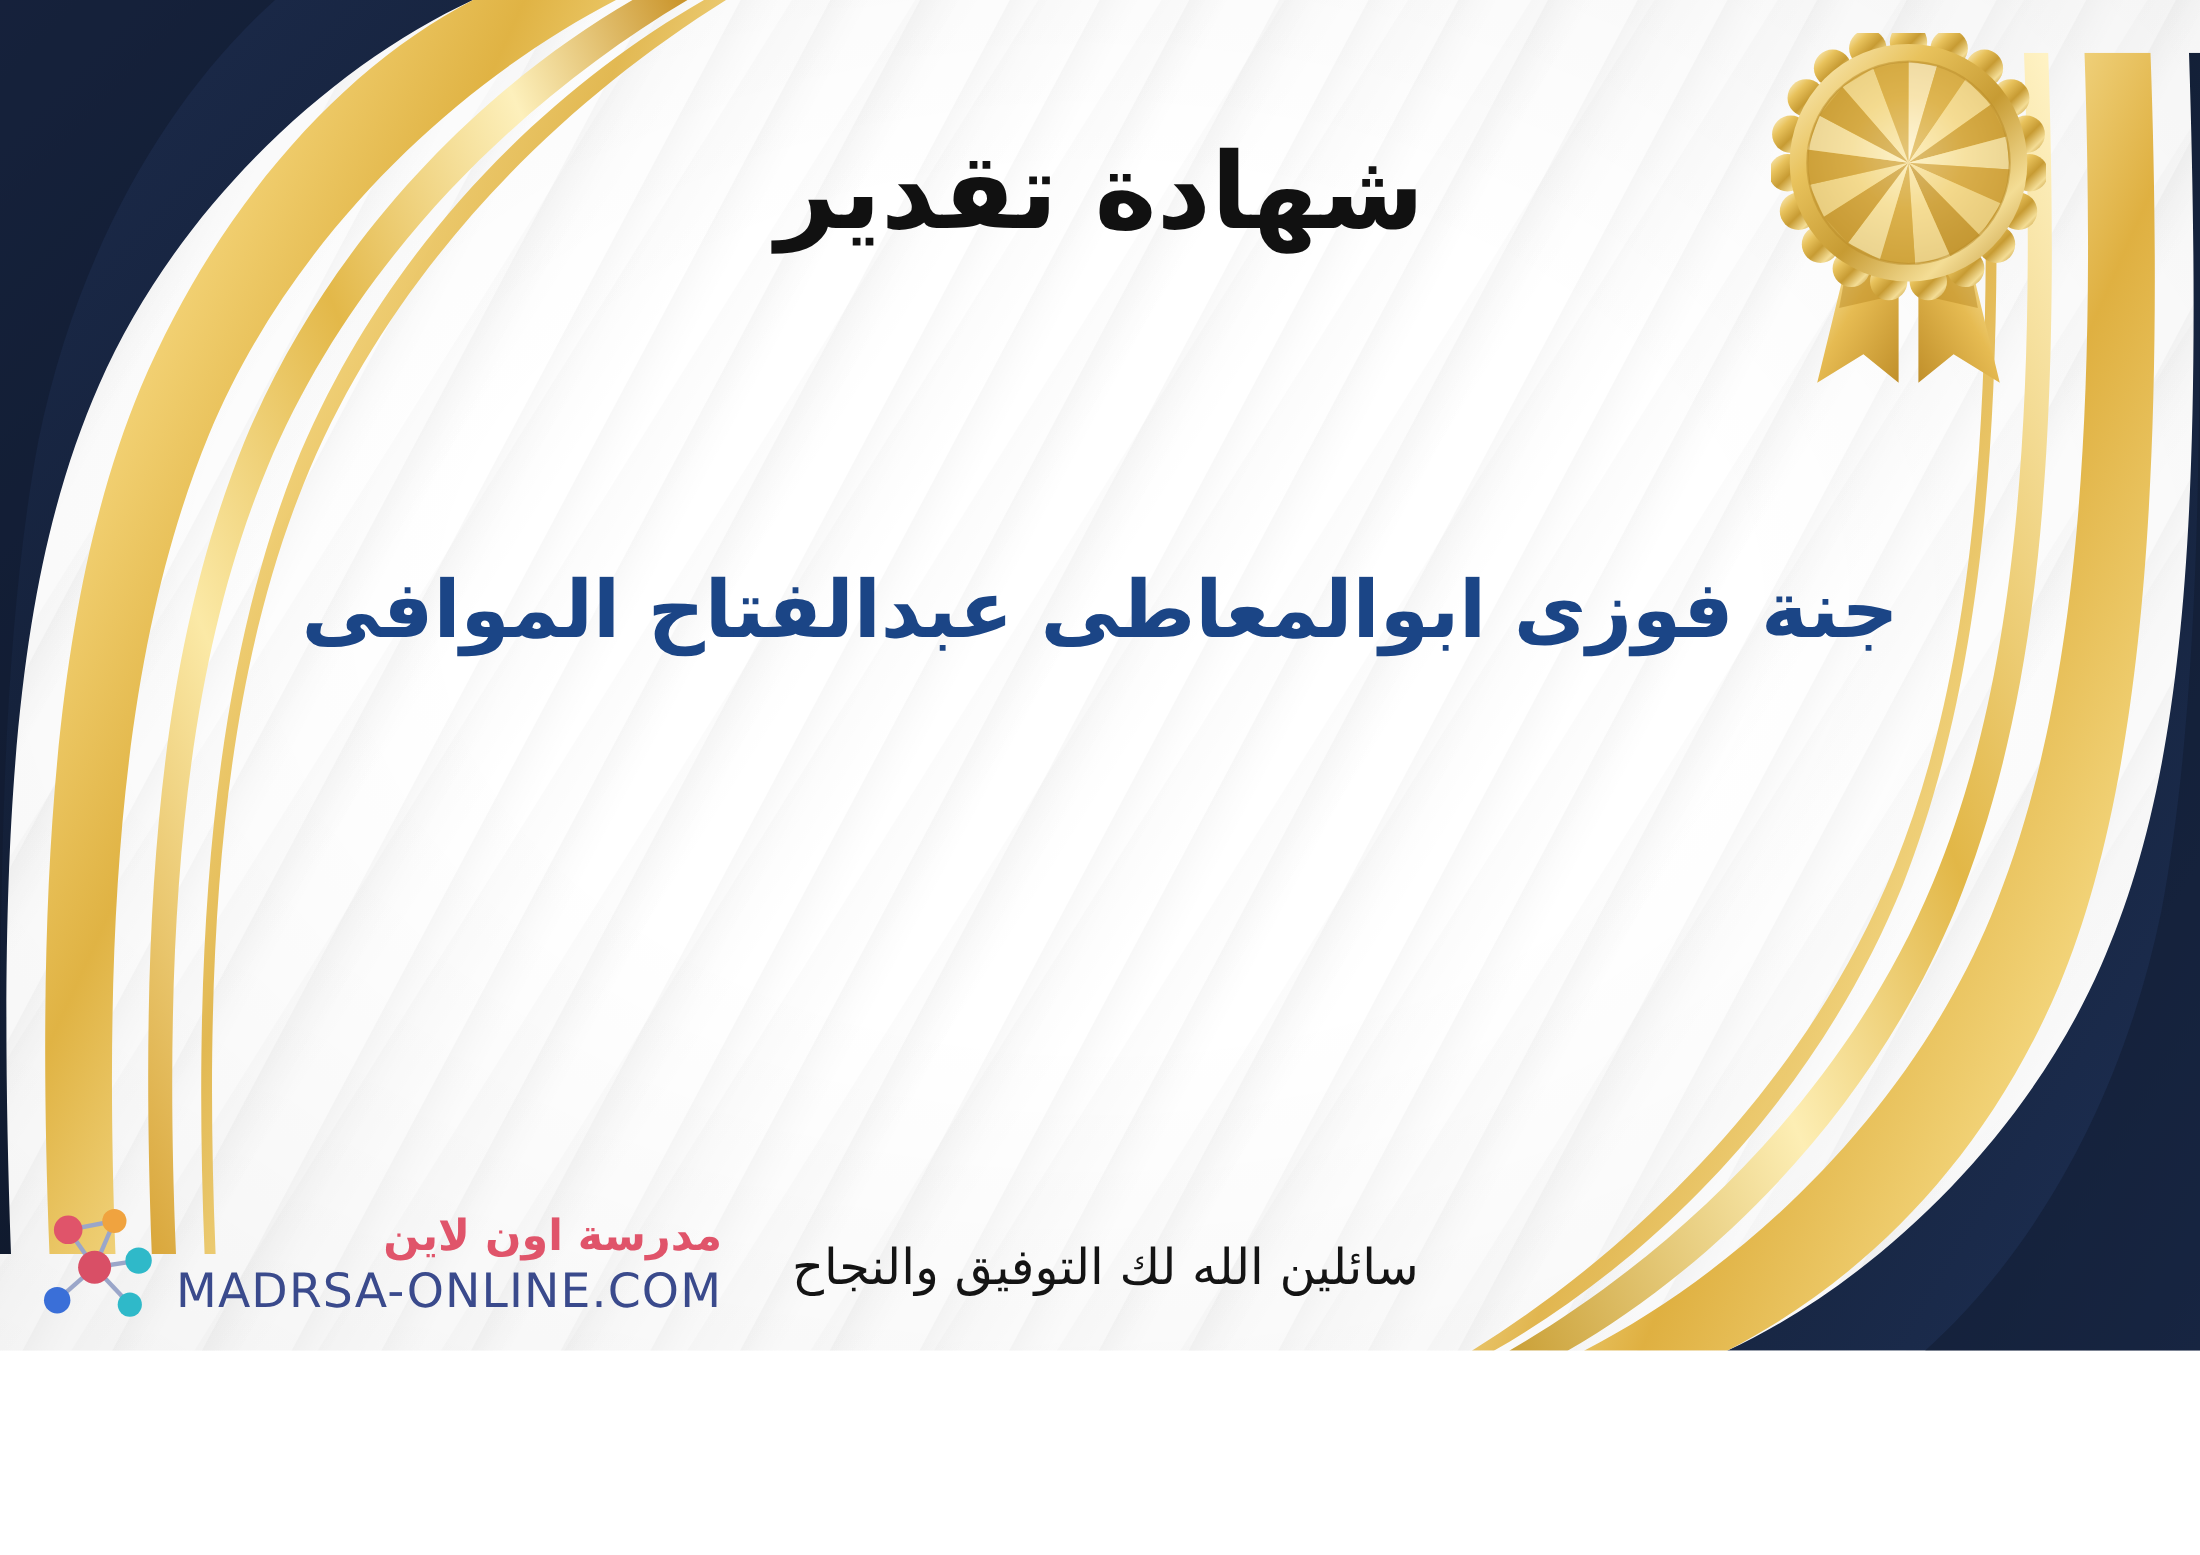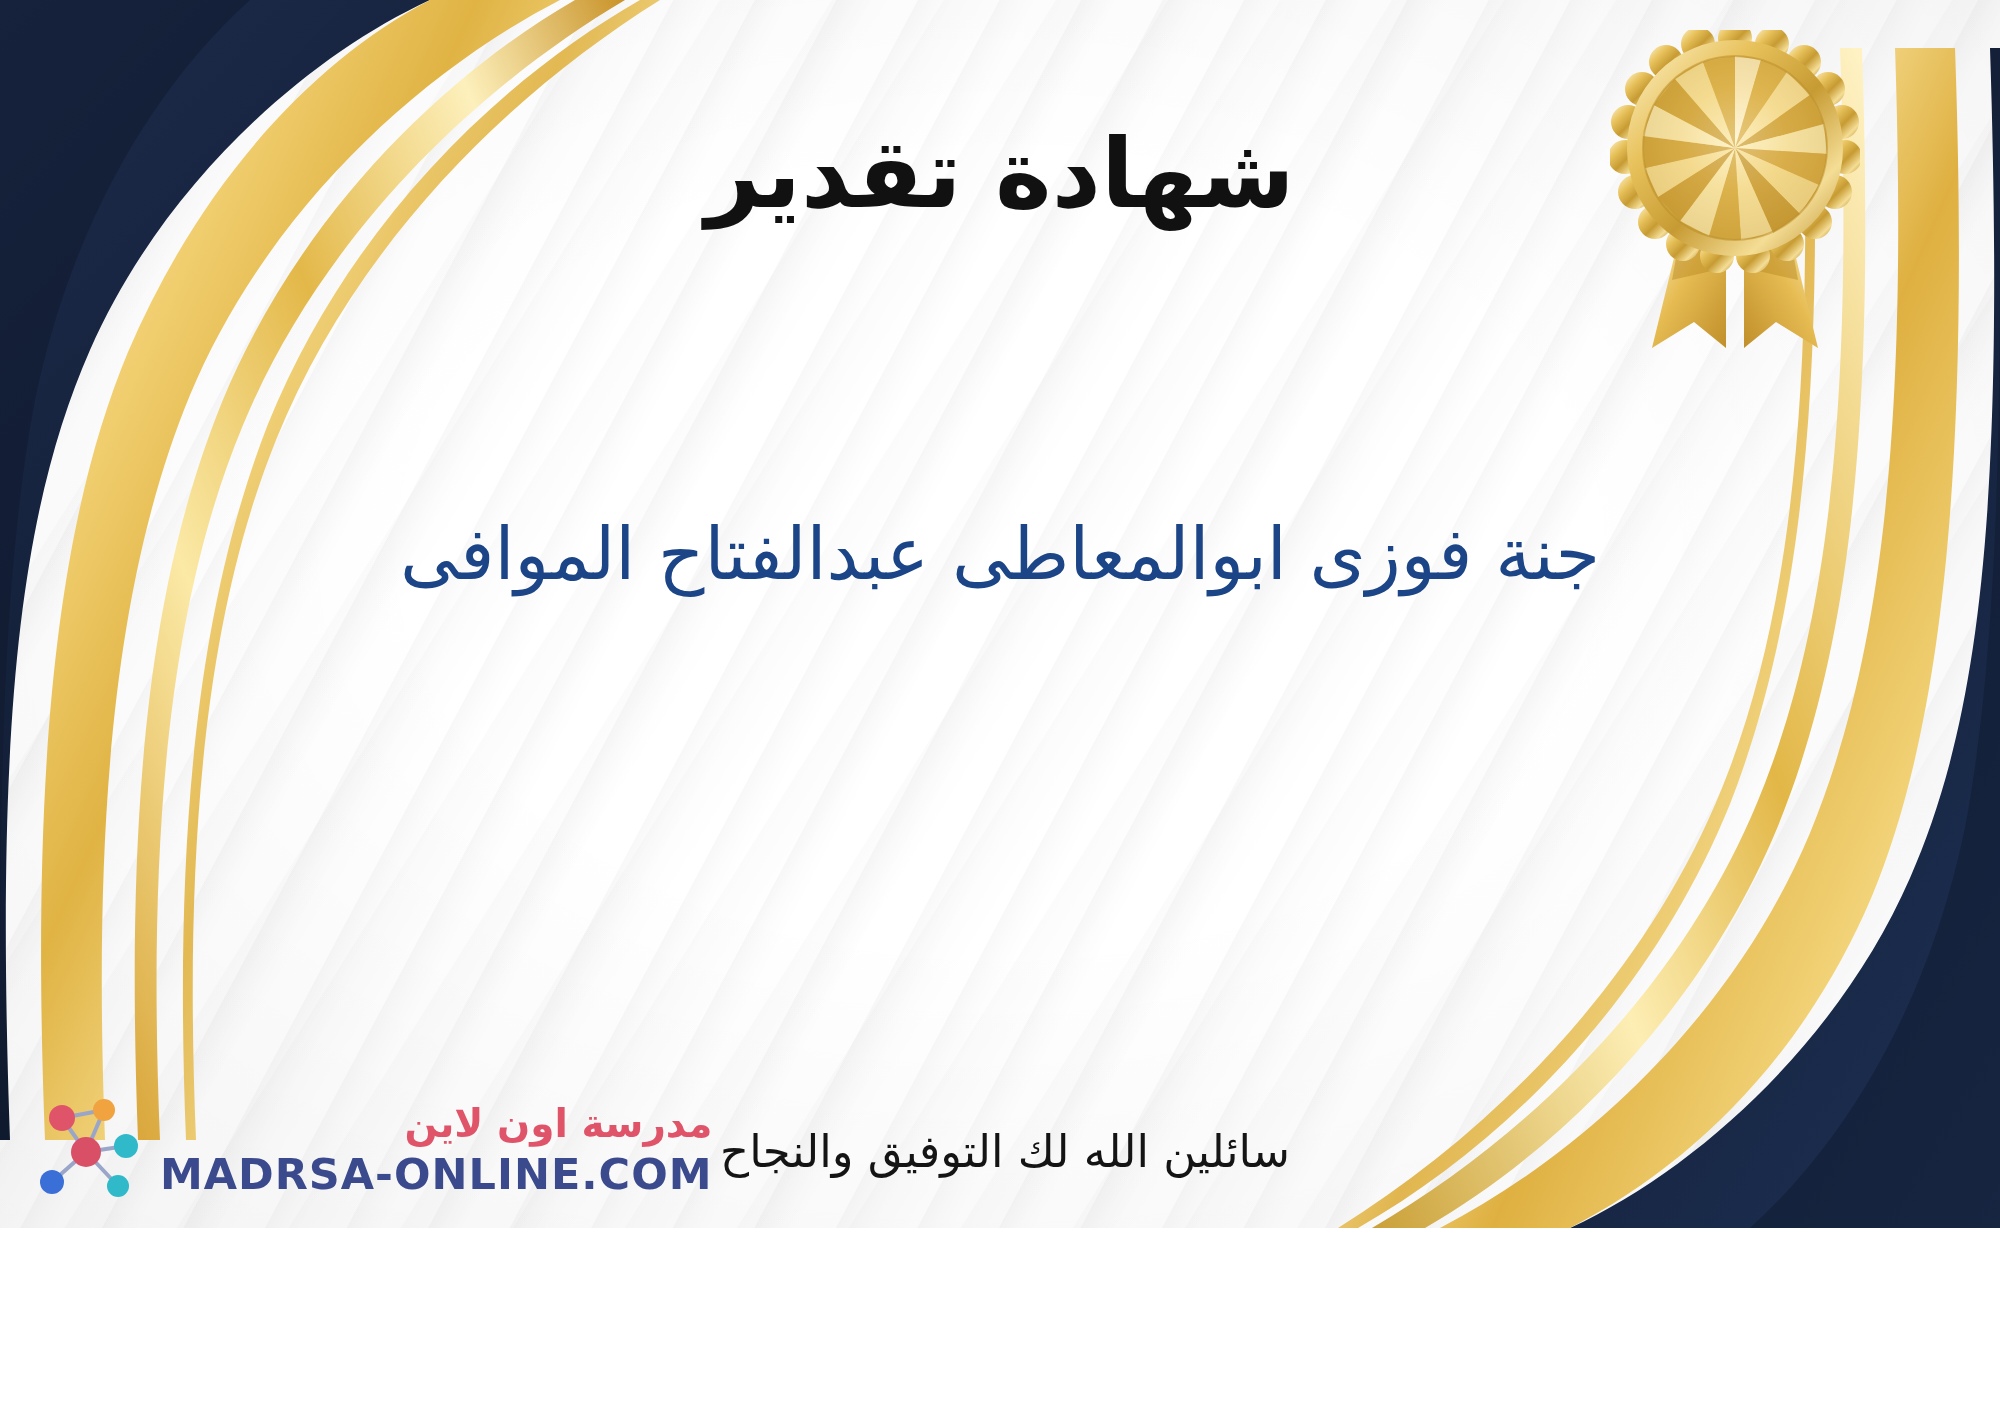--- a/index.html
+++ b/index.html
@@ -69,21 +69,21 @@
     color:#111111;
     letter-spacing:0;
     z-index:5;
     direction:rtl;
   }
   .student-name{
     position:absolute;
     top:512px;left:0;right:0;
     text-align:center;
     font-size:72px;
-    font-weight:400;
+    font-weight:700;
     color:#1b4586;
     z-index:5;
     direction:rtl;
     white-space:nowrap;
   }
   .body-block{
     position:absolute;
     top:710px;left:60px;right:60px;
     text-align:center;
     z-index:5;
@@ -123,21 +123,21 @@
   }
   .logo-text{
     display:flex;flex-direction:column;align-items:flex-start;
     line-height:1;
   }
   .logo-ar{
     font-size:39px;font-weight:700;color:#e0546a;
     direction:rtl;letter-spacing:-1px;
   }
   .logo-en{
-    font-size:43px;font-weight:700;color:#3a4a8c;
+    font-size:43px;font-weight:400;color:#3a4a8c;
     letter-spacing:1px;direction:ltr;margin-top:10px;
   }
   .logo-mark{margin-right:14px;}
 </style>
 </head>
 <body>
 
 <div class="certificate">
 
   <div class="texture"></div>

